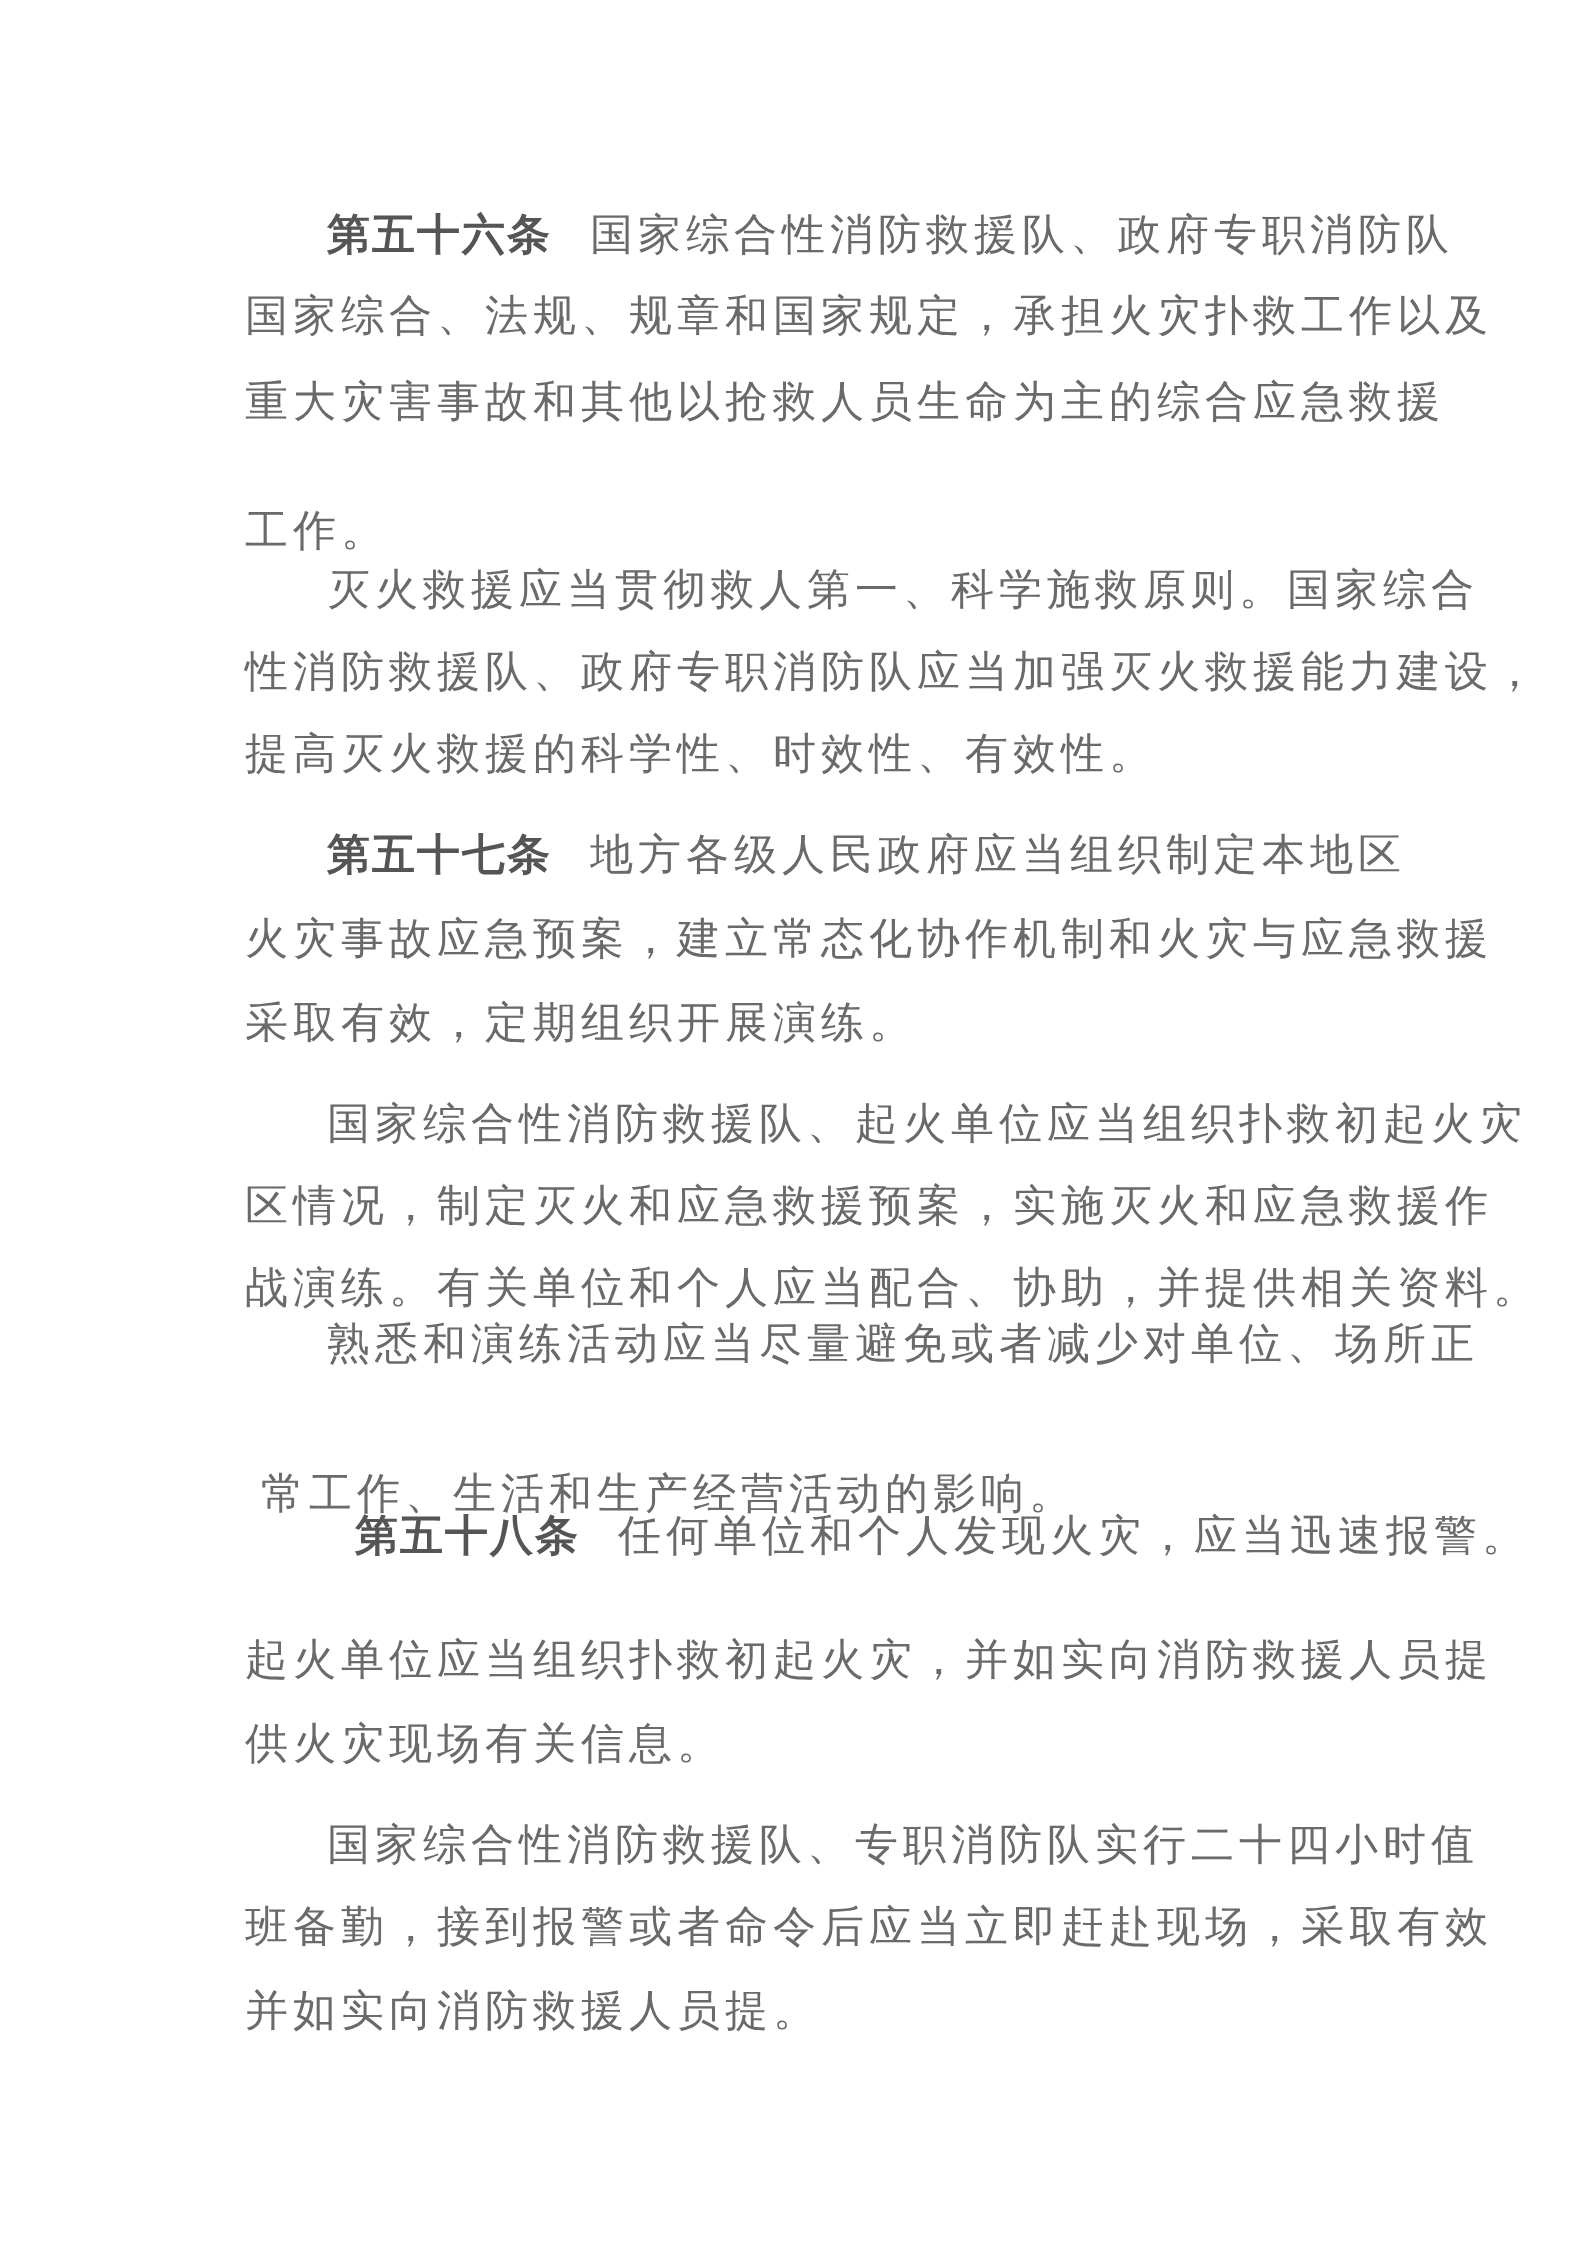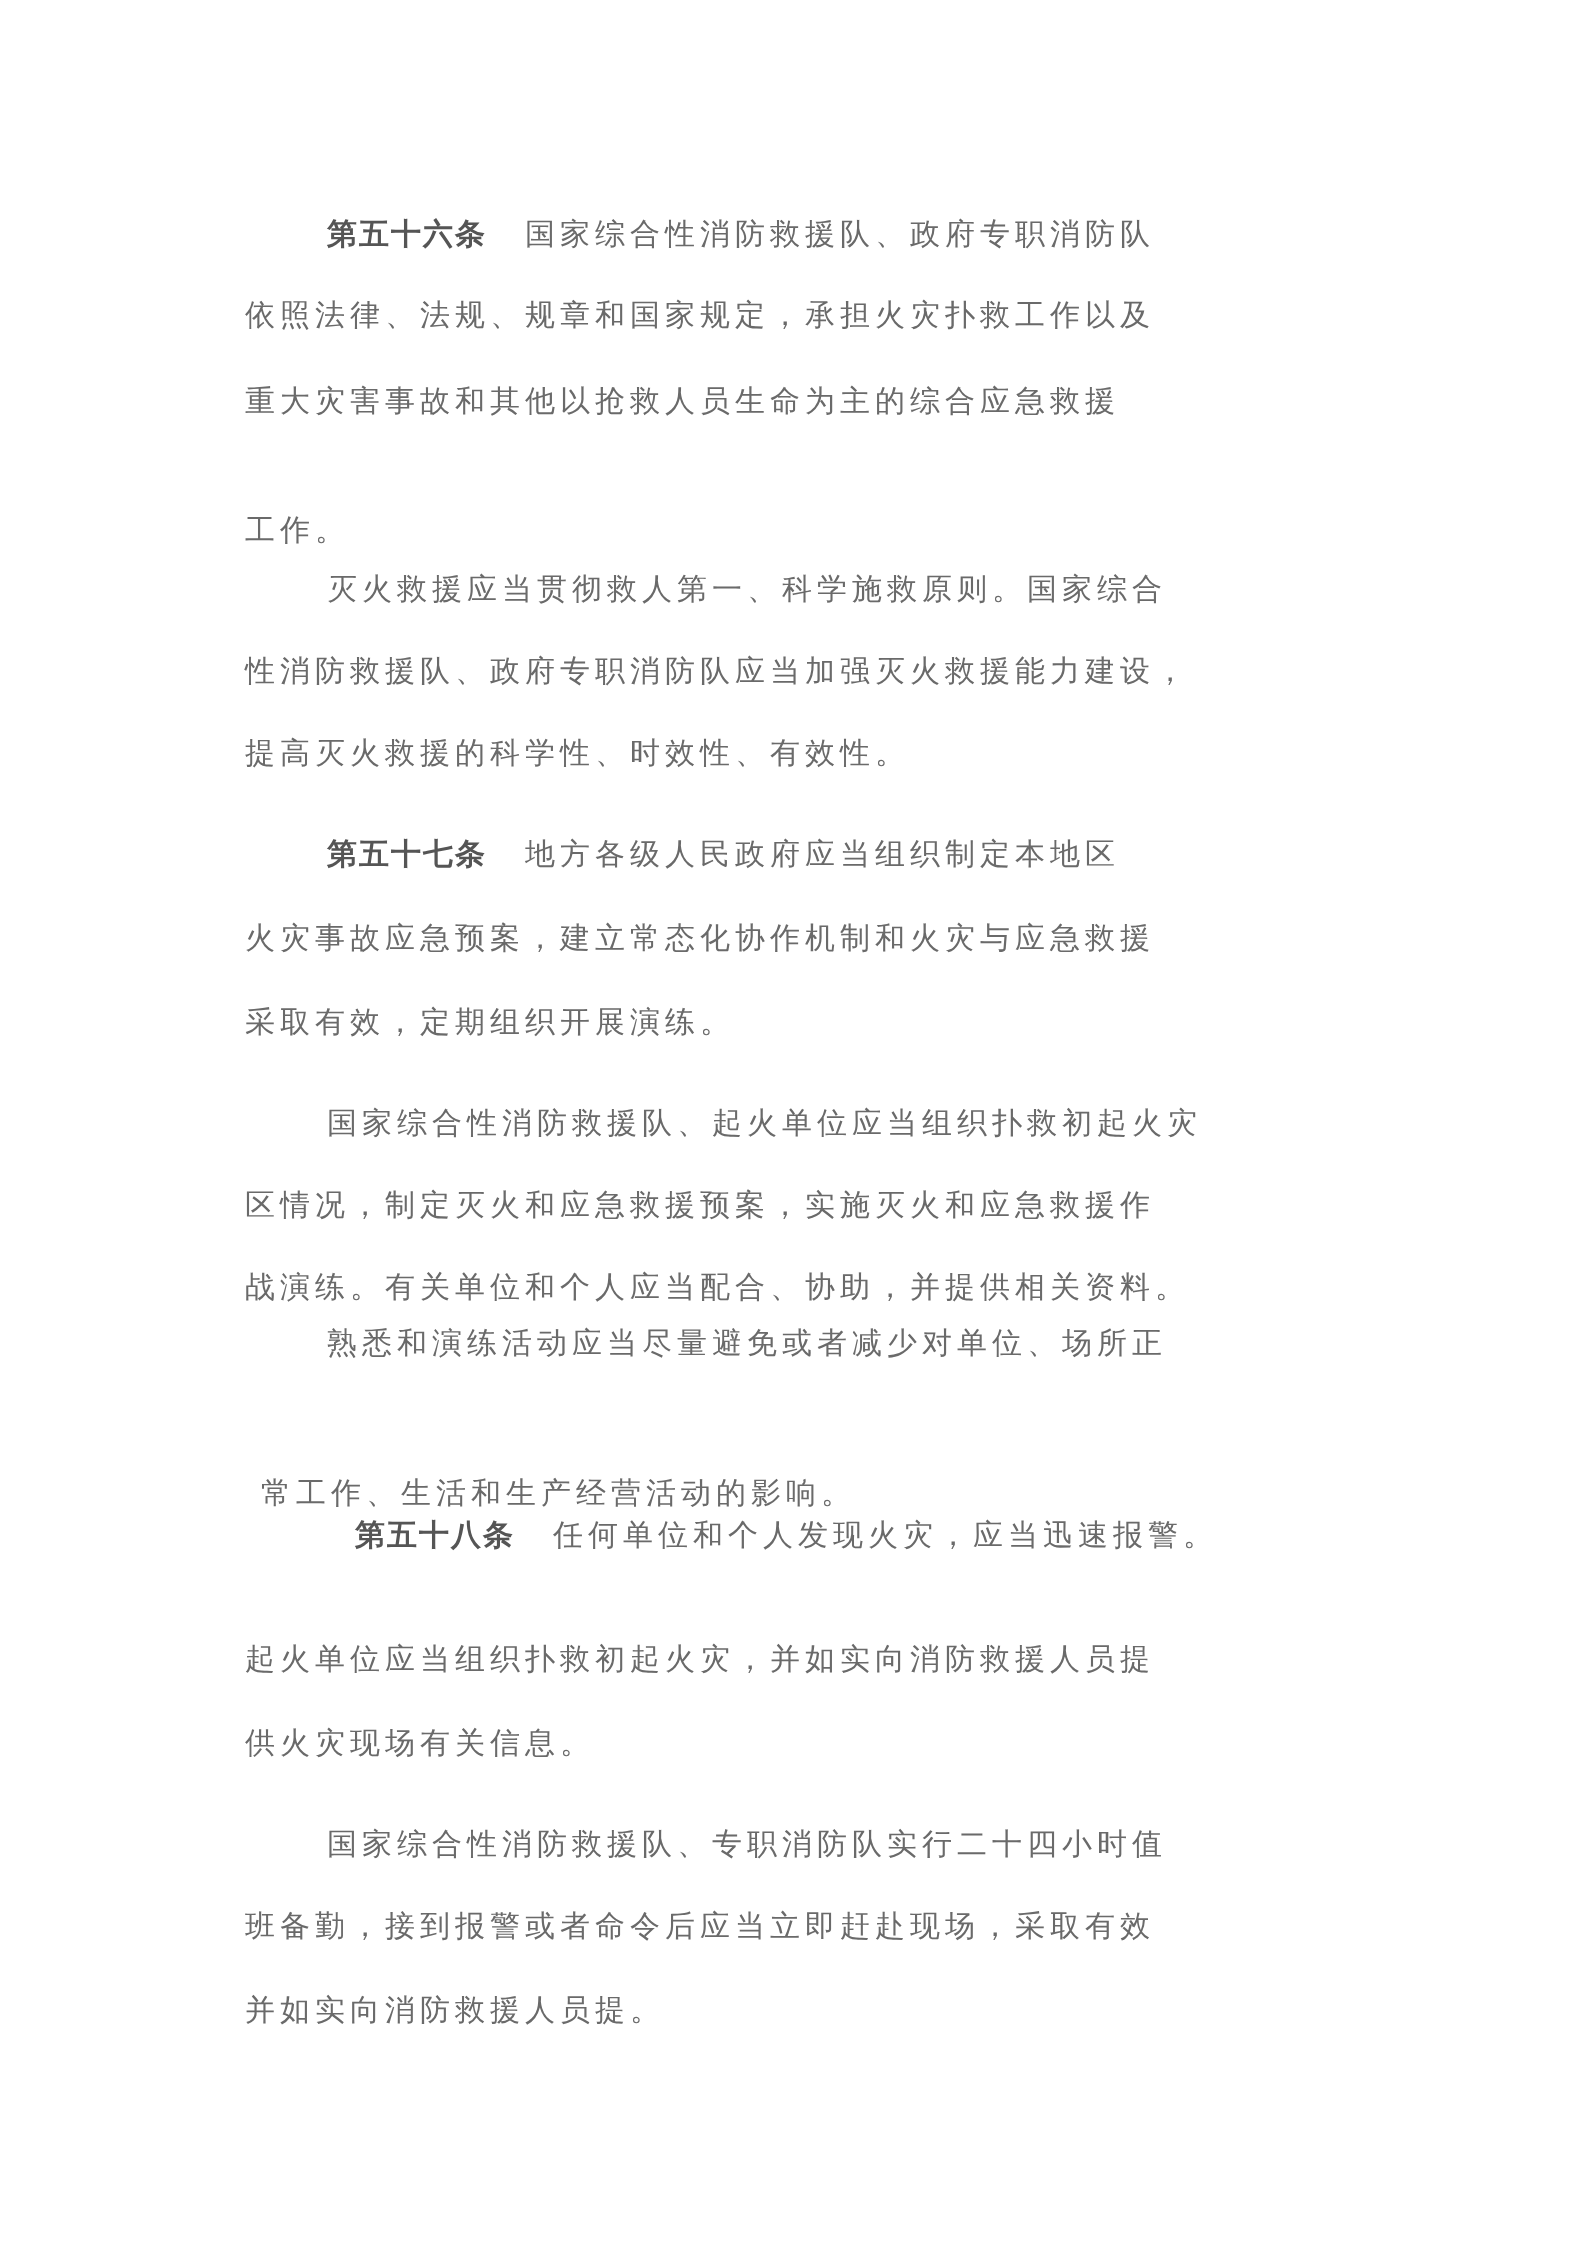--- a/index.html
+++ b/index.html
@@ -24,21 +24,21 @@
     .para {
       position: absolute;
       left: 0;
       width: 1130px;
     }
     .line {
       position: absolute;
       left: 0;
       height: 50px;
       white-space: nowrap;
-      font-size: 30px;
+      font-size: 43px;
       line-height: 50px;
       letter-spacing: 5px;
       color: #6a6a6a;
     }
     .line.indent {
       left: 82px;
     }
     .article-no {
       font-weight: bold;
       color: #555555;
@@ -46,21 +46,21 @@
       margin-right: 38px;
     }
   </style>
 </head>
 <body>
 
 <div class="page">
 
   <div class="para">
     <div class="line indent" style="top:209px;"><span class="article-no">第五十六条</span><span>国家综合性消防救援队、政府专职消防队</span></div>
-    <div class="line" style="top:290px;">依照法律、法规、规章和国家规定，承担火灾扑救工作以及</div>
+    <div class="line" style="top:290px;">国家综合、法规、规章和国家规定，承担火灾扑救工作以及</div>
     <div class="line" style="top:376px;">重大灾害事故和其他以抢救人员生命为主的综合应急救援</div>
     <div class="line" style="top:463px;margin-top:42px;">工作。</div>
   </div>
 
   <div class="para">
     <div class="line indent" style="top:564px;">灭火救援应当贯彻救人第一、科学施救原则。国家综合</div>
     <div class="line" style="top:646px;">性消防救援队、政府专职消防队应当加强灭火救援能力建设，</div>
     <div class="line" style="top:728px;">提高灭火救援的科学性、时效性、有效性。</div>
   </div>
 

